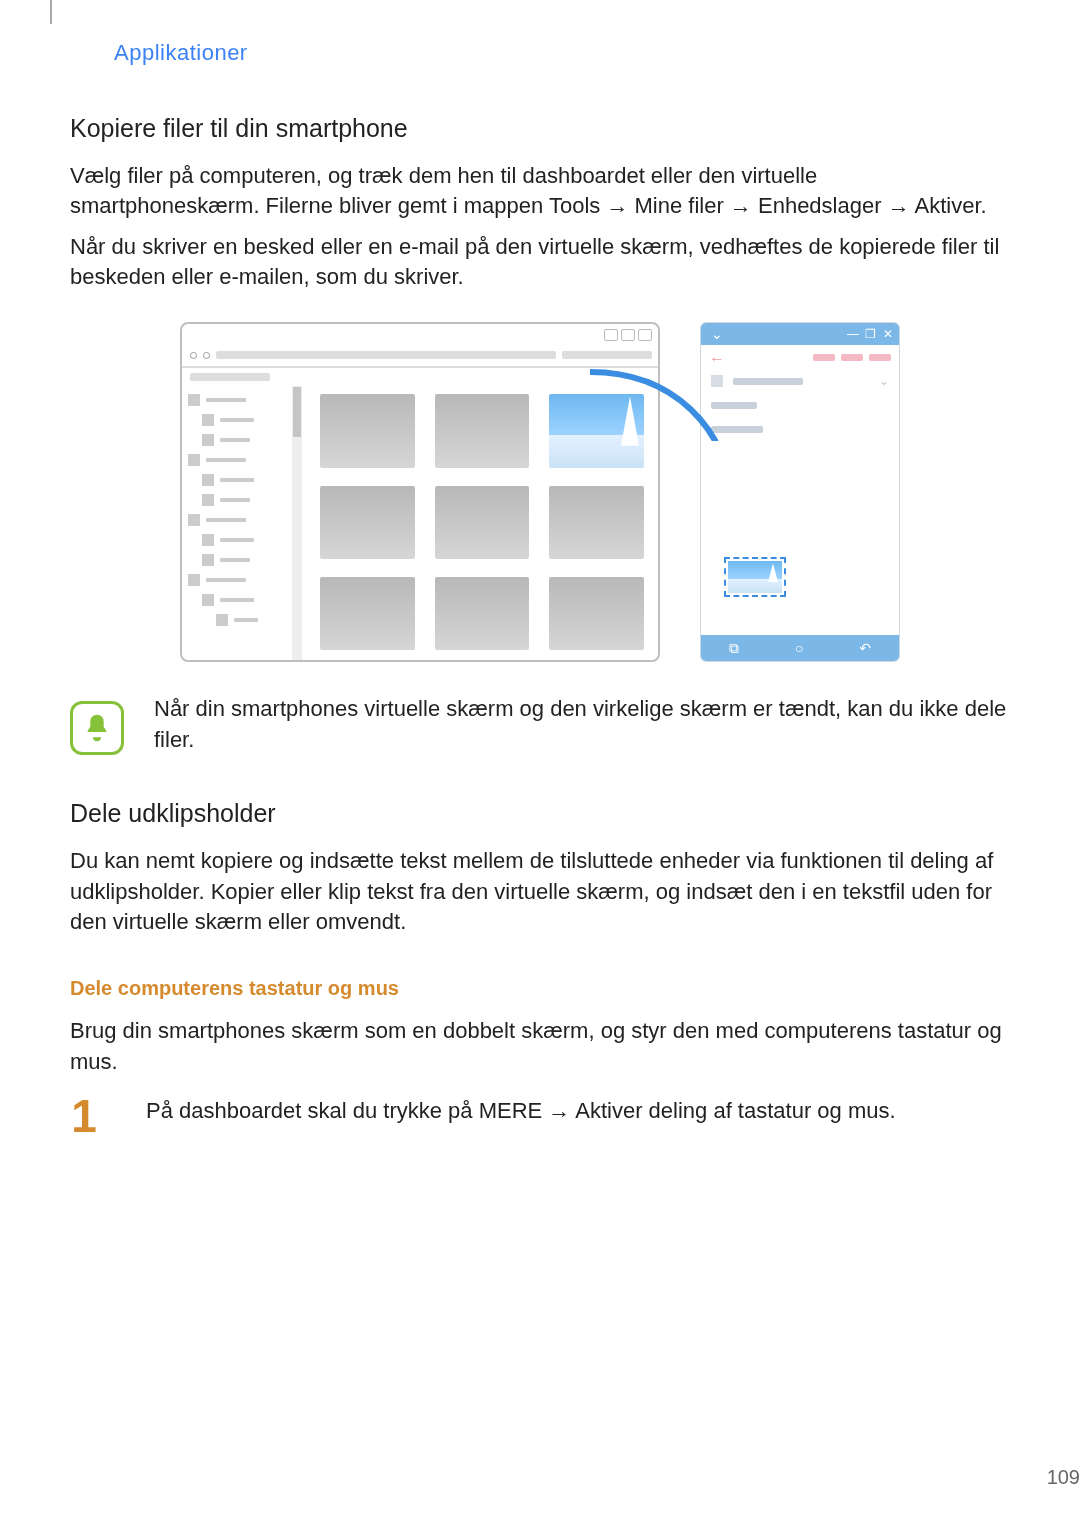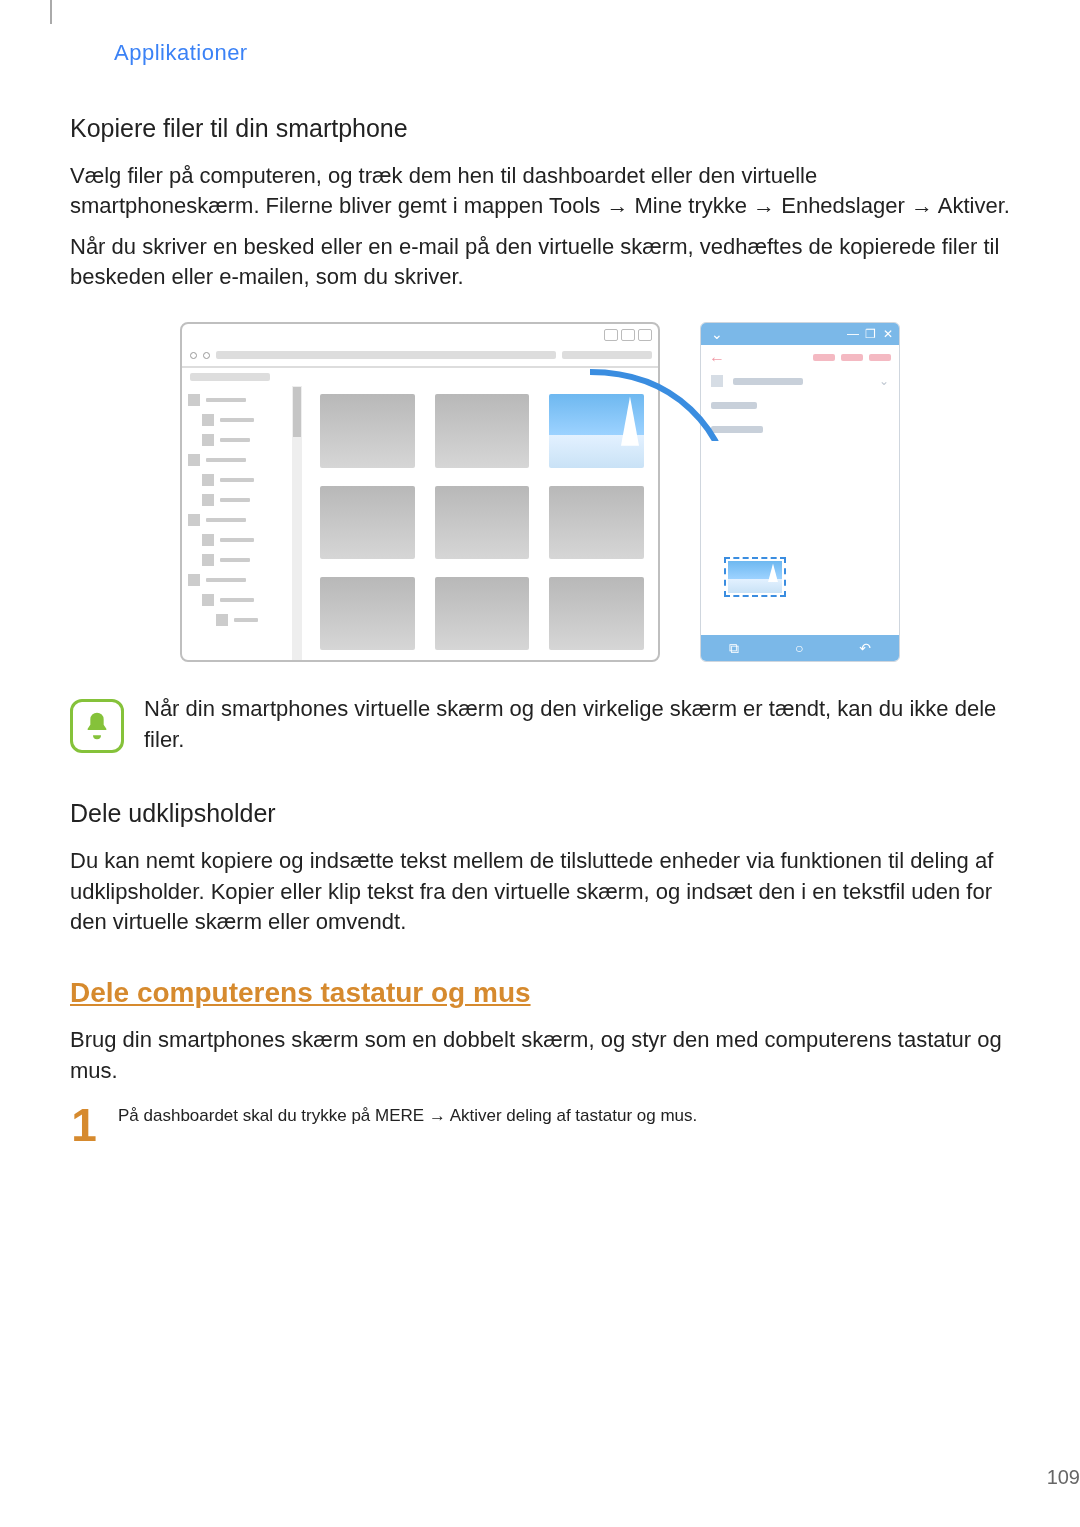--- a/index.html
+++ b/index.html
@@ -45,43 +45,43 @@
   .ph-row{ height:24px; display:flex; align-items:center; padding:0 10px; gap:10px; }
   .ph-row .sq{ width:12px;height:12px;background:#d6dde5;}
   .ph-row .ln{ height:7px;background:#c8d0da;border-radius:2px;}
   .ph-row .chev2{ margin-left:auto; color:#c0c8d2; font-size:12px;}
   .ph-body{ flex:1; position:relative; background:#fff;}
   .drop-thumb{ position:absolute; left:23px; top:116px; width:62px; height:40px; border:2px dashed #3a8de0; padding:2px;}
   .drop-thumb .inn{ width:100%; height:100%; background:linear-gradient(180deg,#6eb8f0 0%,#9cd2ff 55%,#e3f1ff 56%,#c9e2f6 100%); position:relative;}
   .drop-thumb .inn::after{ content:""; position:absolute; right:4px; top:2px; bottom:35%; width:10px; background:#fff; clip-path:polygon(50% 0,100% 100%,0 100%);}
   .ph-nav{ height:26px; background:#7bb8e8; display:flex; align-items:center; justify-content:space-around; color:#fff; font-size:14px;}
   .arrow-svg{ position:absolute; left:510px; top:42px; width:250px; height:210px; pointer-events:none;}
-  .note-row{ display:flex; align-items:center; gap:20px; margin-bottom:44px;}
+  .note-row{ display:flex; align-items:flex-end; gap:30px; margin-bottom:44px;}
   .note-icon{ width:54px; height:54px; border:3px solid #85c23a; border-radius:12px; display:flex; align-items:center; justify-content:center; flex:0 0 54px; margin-top:2px;}
   .note-icon svg{ width:32px;height:32px;}
   .note-text{ font-size:22px; line-height:1.38; color:#222;}
-  h2.title-orange{ color:#d68a2e; font-size:28px; font-weight:700; margin:40px 0 16px 0;text-decoration:underline;}
+  h2.title-orange{ color:#d68a2e; font-size:20px; font-weight:700; margin:40px 0 16px 0;}
   .step-row{ display:flex; align-items:flex-start; gap:20px; margin-top:16px;}
   .step-no{ color:#d68a2e; font-size:46px; font-weight:700; line-height:1; width:28px; text-align:center;}
   .step-body{ flex:1;}
-  .step-body p{ font-size:17px; line-height:1.6; }
+  .step-body p{ font-size:22px; line-height:1.6;margin-left:28px; }
   .step-body p + p{ margin-top:14px;}
   .page-no{ position:absolute; bottom:38px; left:0; right:0; text-align:right; font-size:20px; color:#666;}
 </style>
 </head>
 <body>
 
 <div class="corner"></div>
 
 <div class="chapter">Applikationer</div>
 
 <h3 class="subhead">Kopiere filer til din smartphone</h3>
 
 <p class="body">
-  <span>Vælg filer på computeren, og træk dem hen til dashboardet eller den virtuelle smartphoneskærm. Filerne bliver gemt i mappen </span><span class="b">Tools</span><span> → </span><span class="b">Mine trykke</span><span> → </span><span class="b">Enhedslager</span><span> → </span><span class="b">Aktiver</span><span>.</span>
+  <span>Vælg filer på computeren, og træk dem hen til dashboardet eller den virtuelle smartphoneskærm. Filerne bliver gemt i mappen </span><span class="b">Tools</span><span> → </span><span class="b">Mine filer</span><span> → </span><span class="b">Enhedslager</span><span> → </span><span class="b">Aktiver</span><span>.</span>
 </p>
 <p class="body" style="margin-top:10px;margin-bottom:0">Når du skriver en besked eller en e-mail på den virtuelle skærm, vedhæftes de kopierede filer til beskeden eller e-mailen, som du skriver.</p>
 
 <div class="figure-row">
 
   <div class="pc-window">
     <div class="pc-title">
       <div class="wbtn"></div>
       <div class="wbtn"></div>
       <div class="wbtn"></div>

